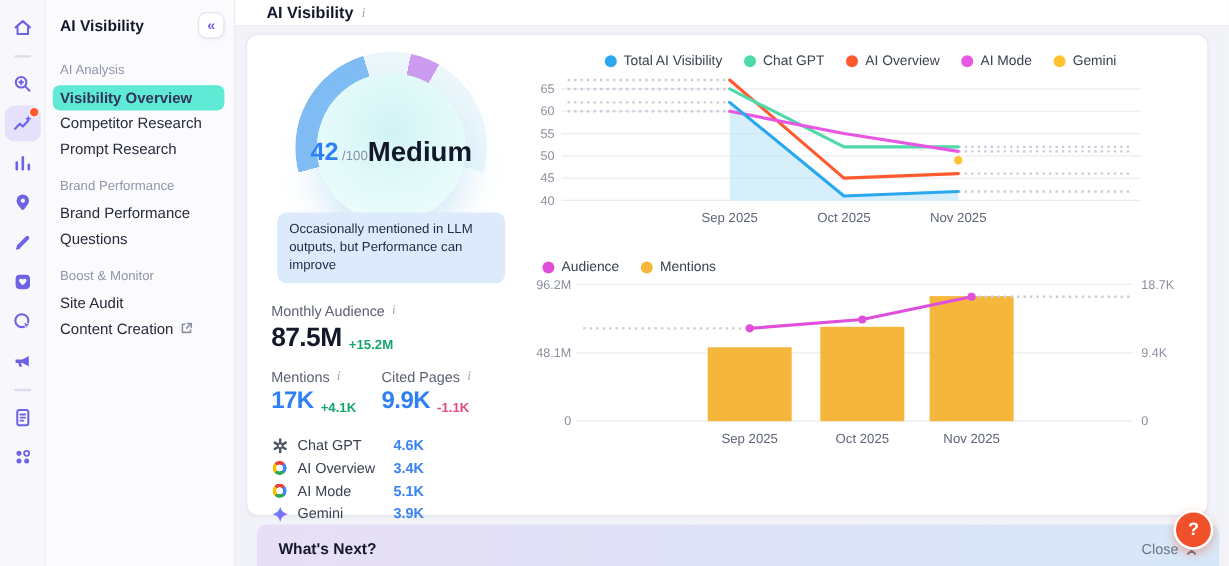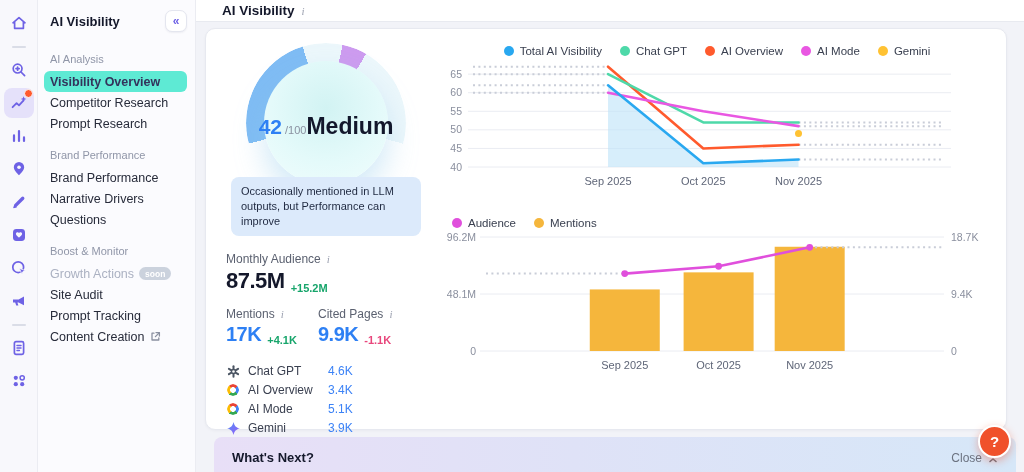--- a/index.html
+++ b/index.html
@@ -57,21 +57,21 @@
   .v-blue { font-size:20px; font-weight:bold; color:#2E80F4; letter-spacing:-.5px; }
   .delta { font-size:11px; font-weight:bold; }
   .delta.up { color:#17A56B; } .delta.down { color:#E8477C; }
   .stats { margin-top:16px; padding-left:4px; }
   .stat-cols { display:flex; margin-top:13px; }
   .stat-cols > div:first-child { width:92px; }
   .breakdown { margin-top:16px; }
   .bd-row { display:flex; align-items:center; height:19px; }
   .bd-ic { width:14px; display:flex; justify-content:center; margin-right:8px; }
   .bd-name { font-size:12px; color:#3A4050; width:80px; }
-  .bd-val { font-size:12px; font-weight:normal; color:#3B82F6; }
+  .bd-val { font-size:12px; font-weight:bold; color:#3B82F6; }
   .g-icon { width:12px; height:12px; border-radius:50%; position:relative;
      background:conic-gradient(from 45deg,#4285F4 0 90deg,#34A853 90deg 180deg,#FBBC05 180deg 270deg,#EA4335 270deg 360deg);
      -webkit-mask:radial-gradient(circle, transparent 0 2.8px, #000 3px);
      mask:radial-gradient(circle, transparent 0 2.8px, #000 3px); }
   .g-icon::after { content:""; position:absolute; right:0; top:4.6px; width:6px; height:2.8px; background:#4285F4; }
 
   
   .right-col { flex:1; margin-left:14px; display:flex; flex-direction:column; }
   .legend { display:flex; align-items:center; gap:18px; list-style:none; }
   .legend.center { justify-content:center; margin-top:2px; }
@@ -176,35 +176,25 @@
         <span>Competitor Research</span>
       </div>
       <div class="side-item">
         <span>Prompt Research</span>
       </div>
       <div class="side-section">Brand Performance</div>
       <div class="side-item">
         <span>Brand Performance</span>
       </div>
       <div class="side-item">
-        <span>Narrative Drivers</span>
-      </div>
-      <div class="side-item">
         <span>Questions</span>
       </div>
       <div class="side-section">Boost &amp; Monitor</div>
-      <div class="side-item disabled">
-        <span>Growth Actions</span>
-        <span class="badge-soon">soon</span>
-      </div>
       <div class="side-item">
         <span>Site Audit</span>
-      </div>
-      <div class="side-item">
-        <span>Prompt Tracking</span>
       </div>
       <div class="side-item">
         <span>Content Creation</span>
         <span class="ext-ic">
           <svg width="11" height="11" viewBox="0 0 11 11" fill="none" stroke="#8A90A0" stroke-width="1.3" stroke-linecap="round" stroke-linejoin="round">
             <path d="M4 2.2 H2 V9 H8.8 V7"></path>
             <path d="M6 1.6 H9.4 V5"></path>
             <path d="M9.4 1.6 L5.4 5.6"></path>
           </svg>
         </span>

